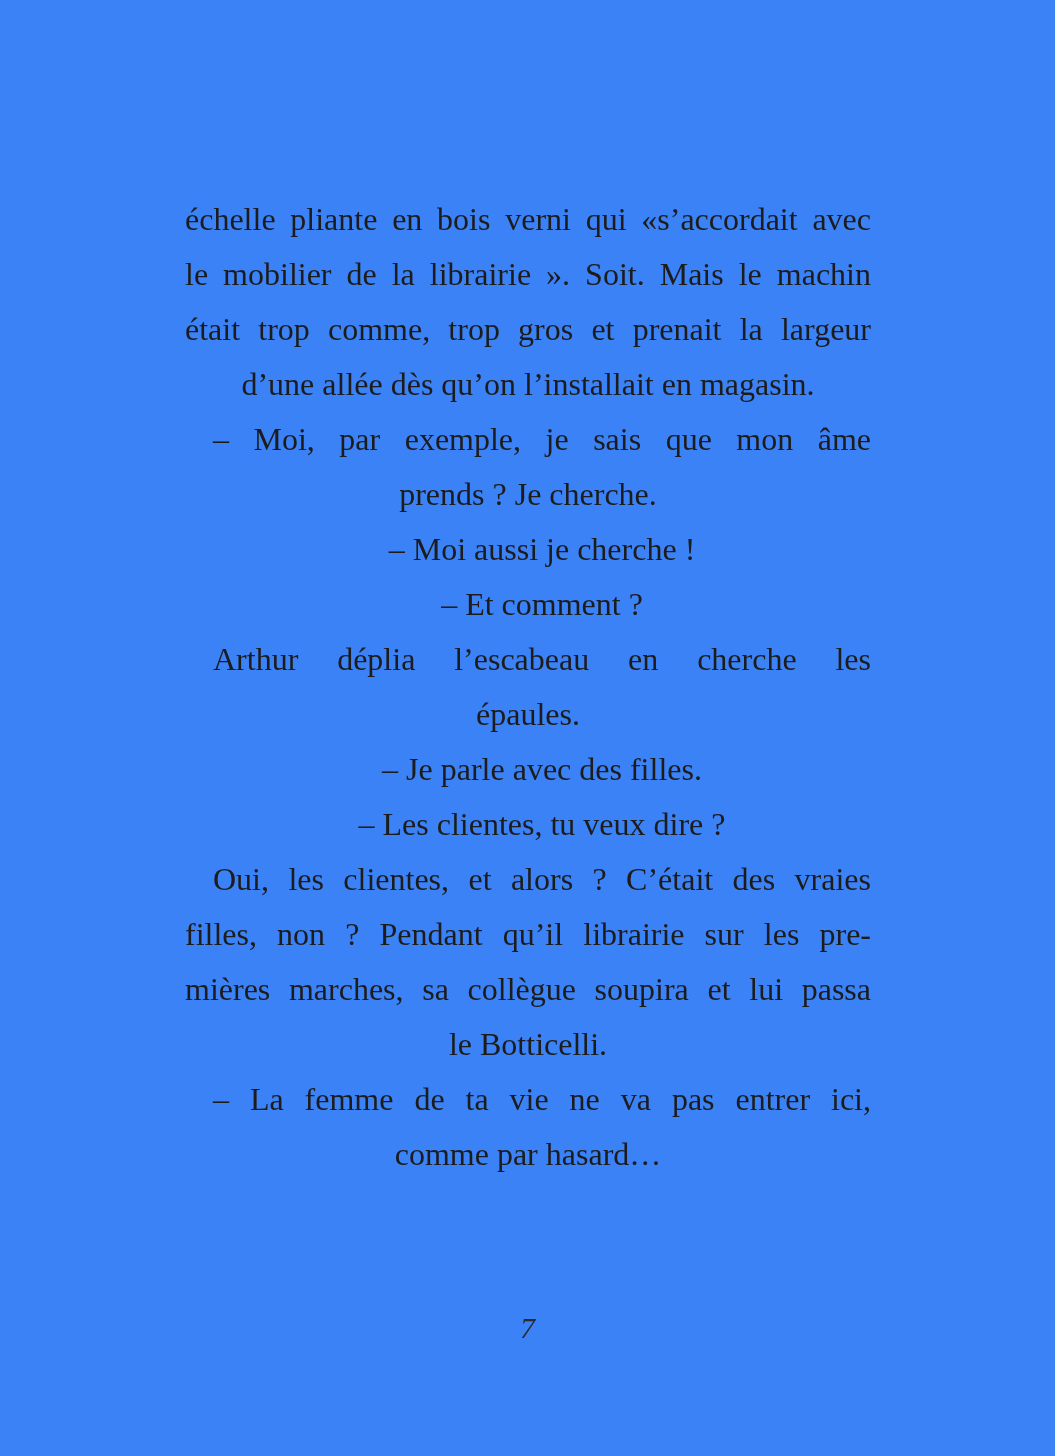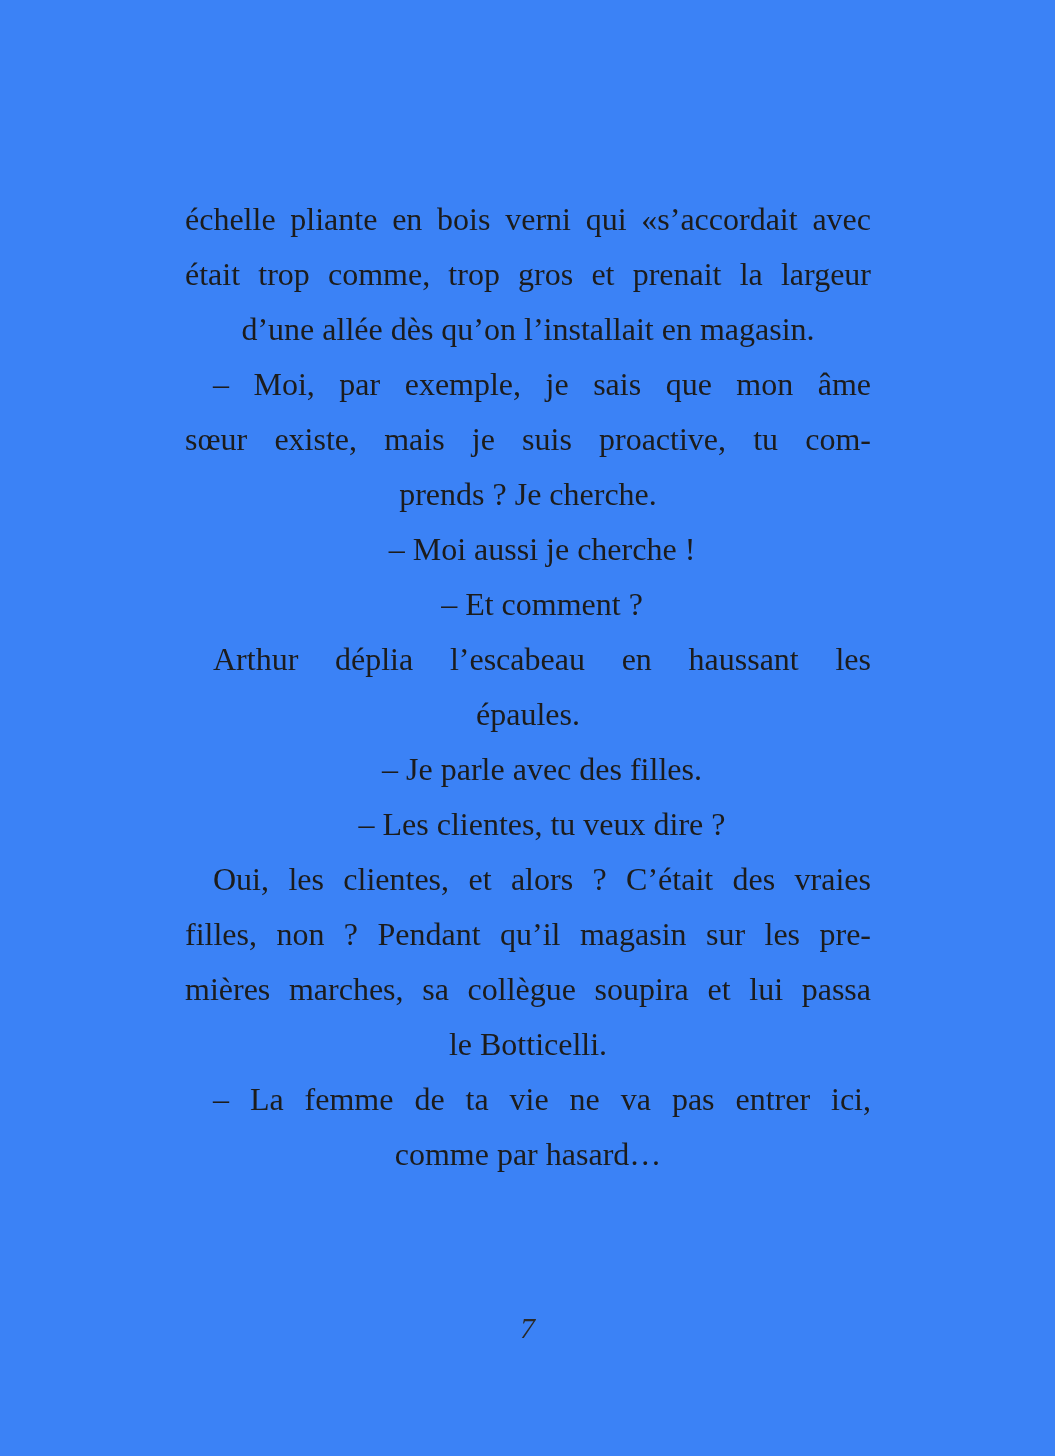--- a/index.html
+++ b/index.html
@@ -56,47 +56,47 @@
     color: #2a2a2a;
   }
 </style>
 </head>
 <body>
 
 <div class="page">
   <div class="text-block" id="text-block">
       <div class="paragraph">
         <div class="line full">échelle pliante en bois verni qui «s’accordait avec</div>
+        <div class="line full">le mobilier de la librairie ». Soit. Mais le machin</div>
         <div class="line full">était trop comme, trop gros et prenait la largeur</div>
         <div class="line">d’une allée dès qu’on l’installait en magasin.</div>
       </div>
       <div class="paragraph">
         <div class="line full indent">– Moi, par exemple, je sais que mon âme</div>
-        <div class="line full">sœur existe, mais je suis proactive, tu com-</div>
         <div class="line">prends ? Je cherche.</div>
       </div>
       <div class="paragraph">
         <div class="line indent">– Moi aussi je cherche !</div>
       </div>
       <div class="paragraph">
         <div class="line indent">– Et comment ?</div>
       </div>
       <div class="paragraph">
-        <div class="line full indent">Arthur déplia l’escabeau en haussant les</div>
+        <div class="line full indent">Arthur déplia l’escabeau en cherche les</div>
         <div class="line">épaules.</div>
       </div>
       <div class="paragraph">
         <div class="line indent">– Je parle avec des filles.</div>
       </div>
       <div class="paragraph">
         <div class="line indent">– Les clientes, tu veux dire ?</div>
       </div>
       <div class="paragraph">
         <div class="line full indent">Oui, les clientes, et alors ? C’était des vraies</div>
-        <div class="line full">filles, non ? Pendant qu’il magasin sur les pre-</div>
+        <div class="line full">filles, non ? Pendant qu’il librairie sur les pre-</div>
         <div class="line full">mières marches, sa collègue soupira et lui passa</div>
         <div class="line">le Botticelli.</div>
       </div>
       <div class="paragraph">
         <div class="line full indent">– La femme de ta vie ne va pas entrer ici,</div>
         <div class="line">comme par hasard…</div>
       </div>
     </div>
   <div class="page-number">7</div>
 </div>

